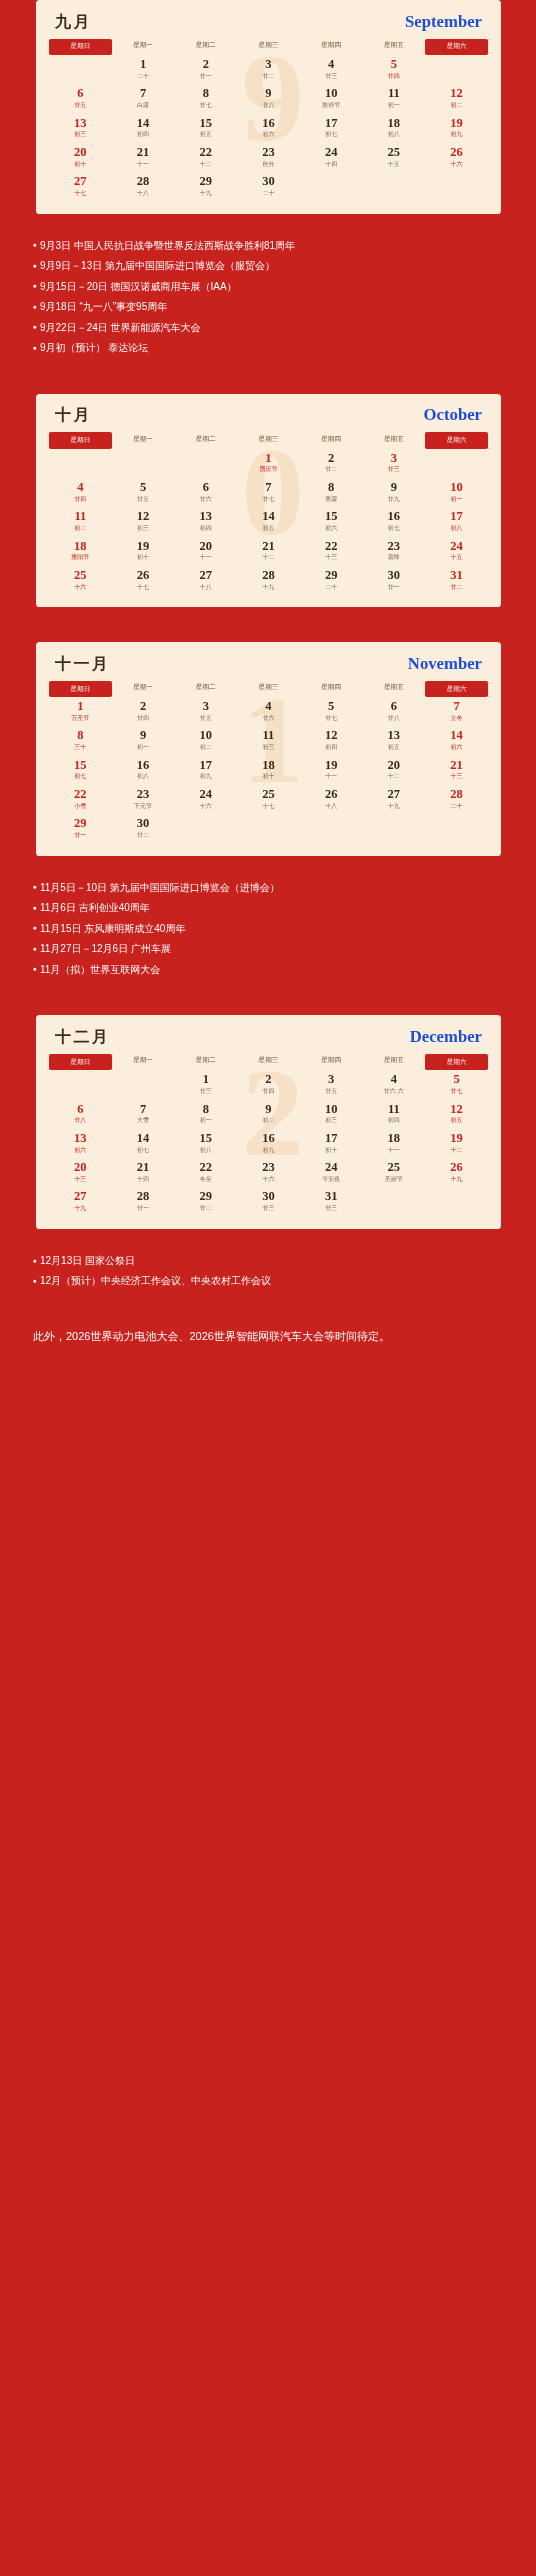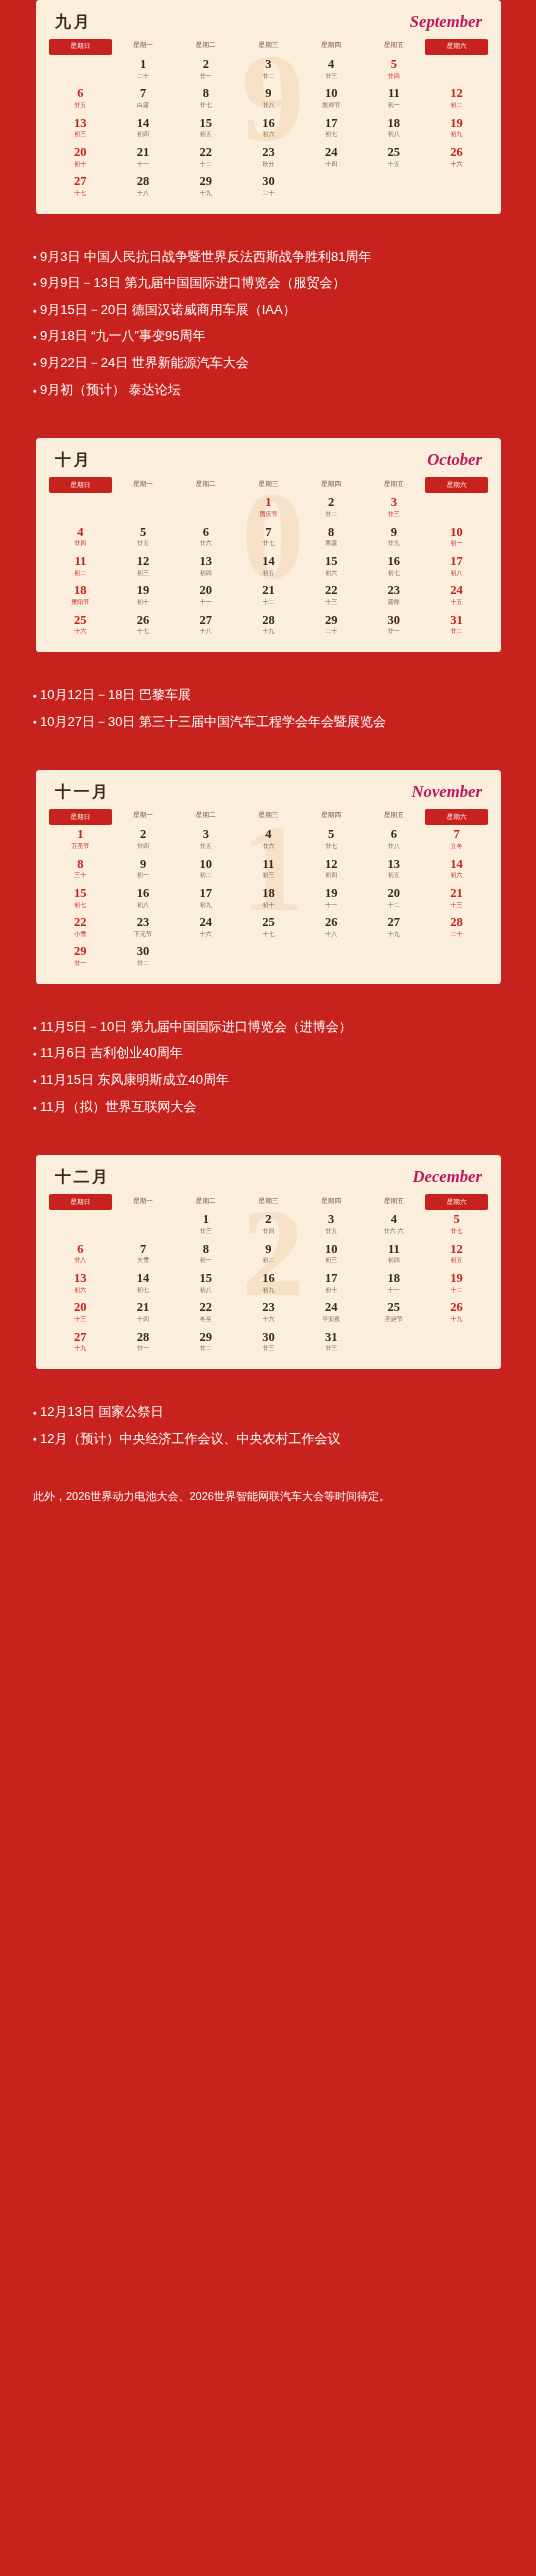--- a/index.html
+++ b/index.html
@@ -29,23 +29,22 @@
   .cal-head .cn {
     font-family: "DejaVu Serif", serif;
     font-size: 16px;
     font-weight: bold;
     color: #3b2a1c;
     letter-spacing: 2.4px;
   }
   .cal-head .en {
     font-family: "Liberation Serif", serif;
     font-size: 16.7px;
-    font-style: italic;
     font-weight: bold;
-    color: #be185d;
+    color: #1d4ed8;
   }
   .watermark {
     position: absolute;
     right: 197px;
     top: 36px;
     font-family: "Liberation Serif", serif;
     font-size: 125px;
     font-weight: bold;
     color: rgba(226,178,120,0.22);
     line-height: 1;
@@ -88,22 +87,22 @@
     font-size: 6px;
     color: #7a6552;
     line-height: 1.4;
     margin-top: 0.6px;
   }
   td.red .dnum { color: #c8221e; }
   td.red .dsub { color: #c8221e; }
 
   
   .notes {
-    margin: 30px 33px 0 33px;
-    font-size: 13px;
+    margin: 22px 33px 0 33px;
+    font-size: 10px;
     line-height: 2.05;
   }
   .notes li {
     list-style: none;
     text-indent: 0;
   }
   .notes li::before {
     content: "●";
     font-size: 6.6px;
     margin-right: 3px;
@@ -444,24 +443,20 @@
                   <div class="dsub">廿一</div>
                 </td>
                 <td class="red">
                   <div class="dnum">31</div>
                   <div class="dsub">廿二</div>
                 </td>
               </tr>
             </tbody>
           </table>
         </div>
-        <ul class="notes">
-          <li>10月12日－18日  巴黎车展</li>
-          <li>10月27日－30日  第三十三届中国汽车工程学会年会暨展览会</li>
-        </ul>
       </div>
       <div>
         <div class="spacer-lg"></div>
         <div class="cal-card">
           <div class="watermark">1</div>
           <div class="cal-head">
             <div class="cn">十一月</div>
             <div class="en">November</div>
           </div>
           <table class="cal">
@@ -612,20 +607,21 @@
                 <td></td>
                 <td></td>
               </tr>
             </tbody>
           </table>
         </div>
         <ul class="notes">
           <li>11月5日－10日  第九届中国国际进口博览会（进博会）</li>
           <li>11月6日  吉利创业40周年</li>
           <li>11月15日  东风康明斯成立40周年</li>
+          <li>11月27日－12月6日  广州车展</li>
           <li>11月（拟）世界互联网大会</li>
         </ul>
       </div>
       <div>
         <div class="spacer-lg"></div>
         <div class="cal-card">
           <div class="watermark">2</div>
           <div class="cal-head">
             <div class="cn">十二月</div>
             <div class="en">December</div>

